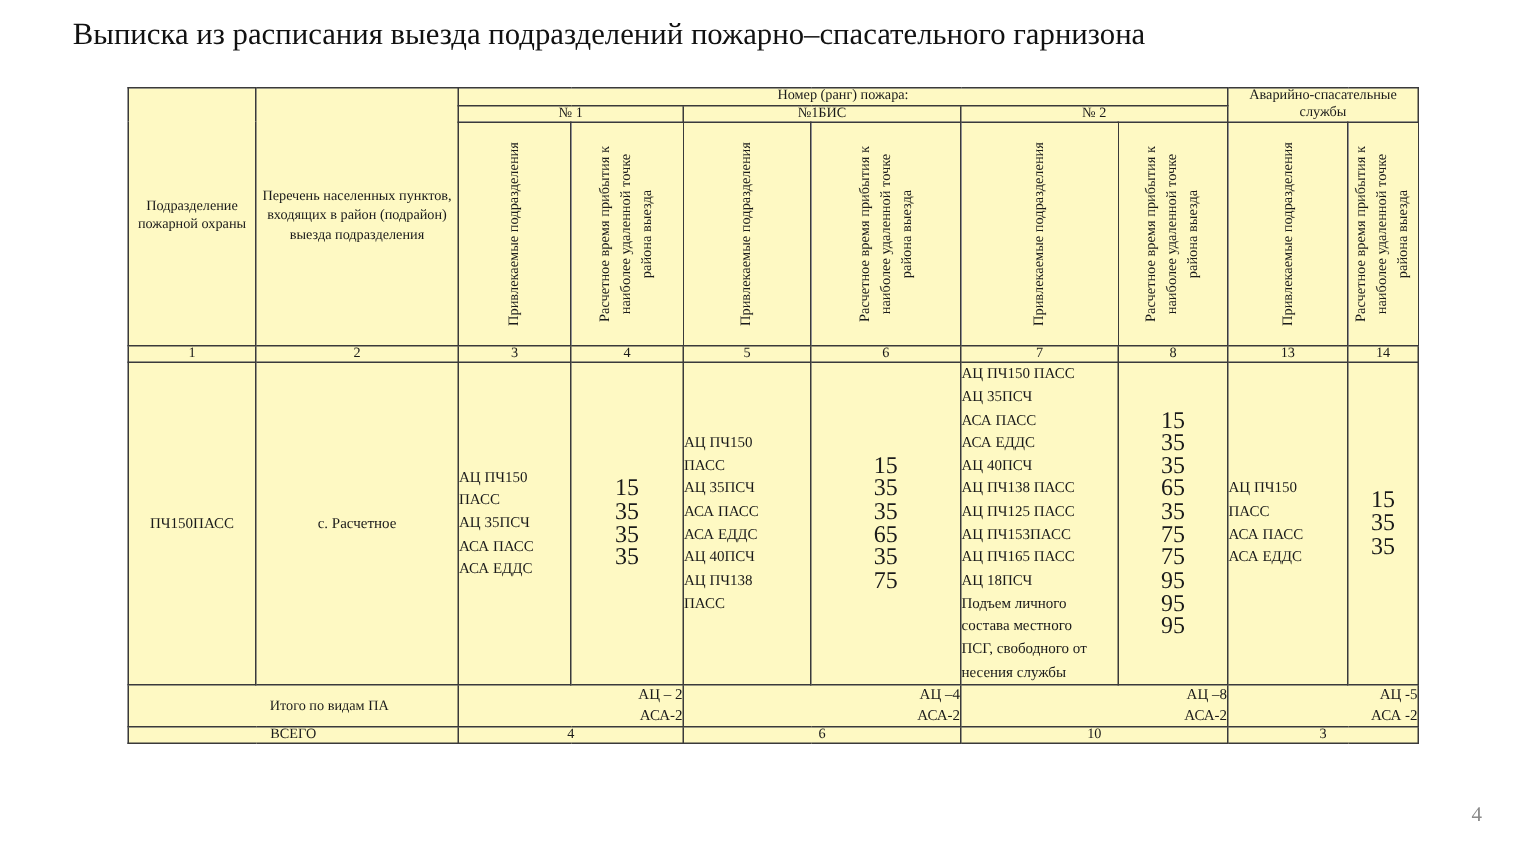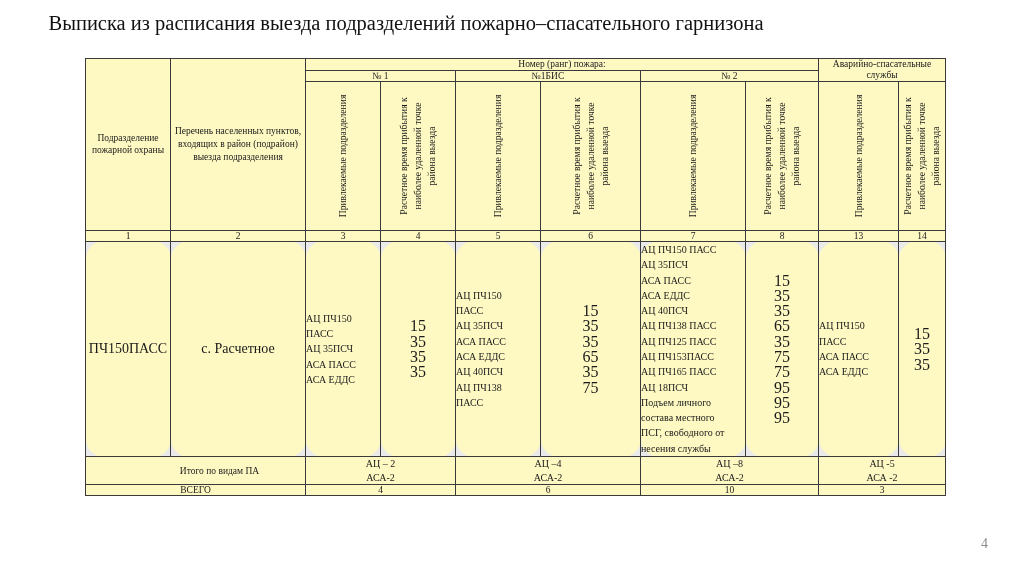--- a/index.html
+++ b/index.html
@@ -89,31 +89,30 @@
 
   .numrow td {
     font-size: 10px;
     padding: 2px 0 3px 0;
   }
 
   .datarow td {
     vertical-align: top;
     padding: 6px 5px 6px 5px;
     height: 212px;
-    border-radius: 18px;
   }
   .datarow td.listcell {
     text-align: left;
   }
   .datarow td.numcell {
     text-align: center;
   }
   .datarow td.midcell {
     vertical-align: middle;
-    font-size: 14px;
+    font-size: 10px;
   }
   .lines div {
     line-height: 15.3px;
     font-size: 10px;
     white-space: nowrap;
   }
   .numlines div {
     line-height: 15.3px;
     font-size: 16px;
   }
@@ -123,21 +122,21 @@
     text-align: left;
     padding: 4px 5px;
     font-size: 10px;
     height: 26px;
   }
   .sumrow td.label {
     text-align: center;
     vertical-align: middle;
     padding-left: 48px;
   }
-  .sumrow .lines div { line-height: 13.5px; }
+  .sumrow .lines div { line-height: 13.5px; text-align: right; }
 
   .totalrow td {
     text-align: center;
     font-size: 10px;
     padding: 3px 0 4px 0;
   }
 
   .page-number {
     position: absolute;
     right: 36px;

